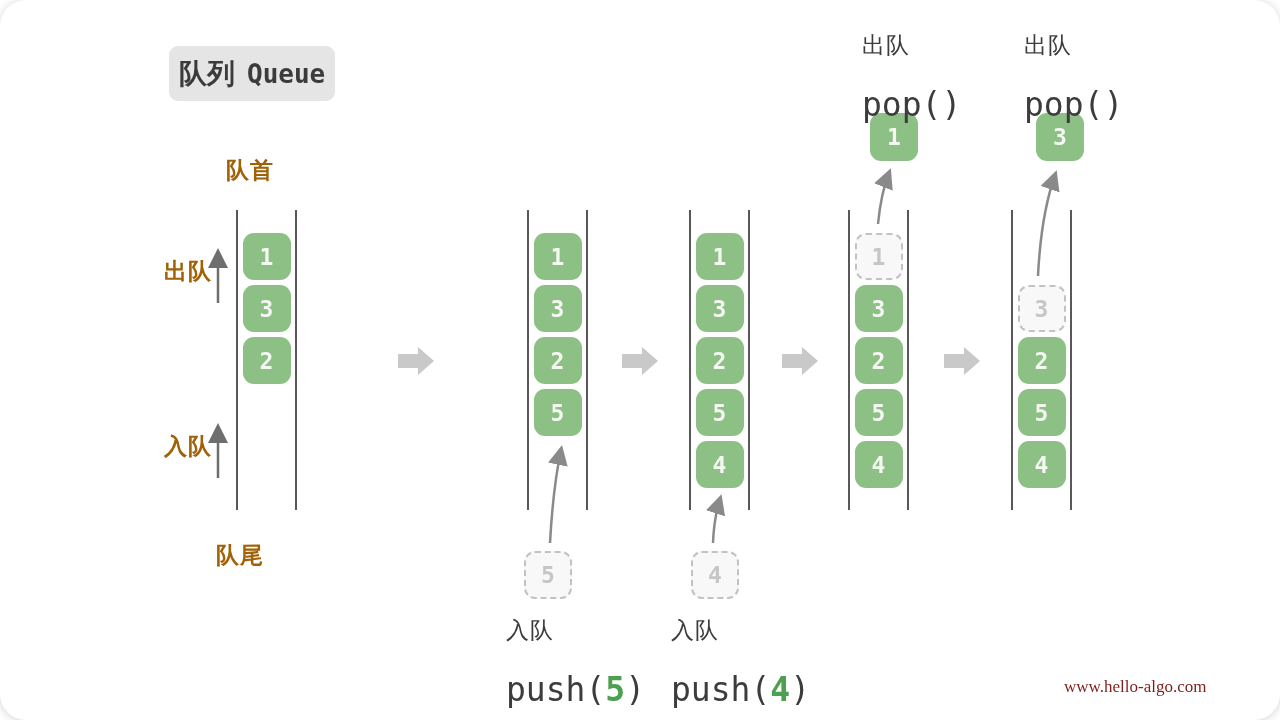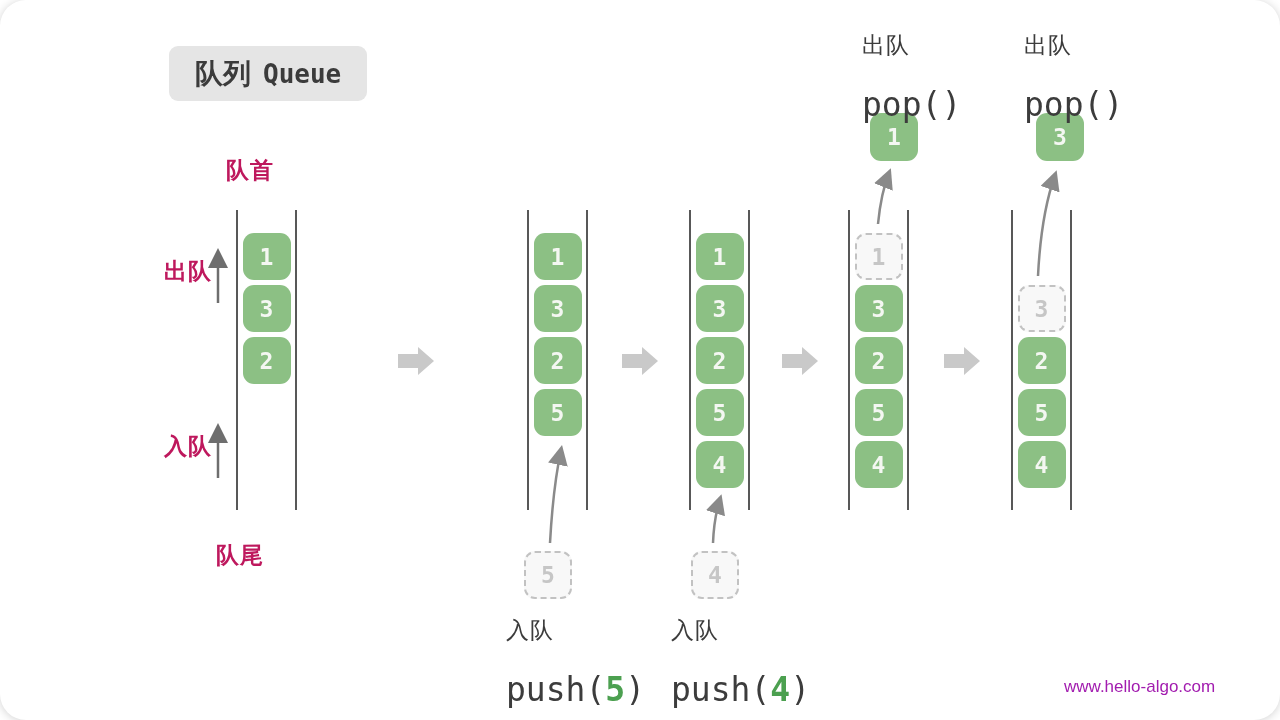--- a/index.html
+++ b/index.html
@@ -4,28 +4,28 @@
 <style>
   html,body{margin:0;padding:0;width:1280px;height:720px;background:#ffffff;overflow:hidden;}
   .canvas{
     position:absolute;left:0;top:0;width:1280px;height:720px;
     background:#ffffff;border-radius:26px;
     box-shadow:0 1px 10px rgba(0,0,0,0.18);
     font-family:"Liberation Sans",sans-serif;color:#3C3C3C;
   }
   
   .title-badge{
-    position:absolute;left:169px;top:46px;height:55px;padding:0 26px;
+    position:absolute;left:169px;top:46px;height:55px;padding:0 10px;
     background:#E5E5E5;border-radius:9px;display:flex;align-items:center;gap:12px;
   }
   .title-zh{font-weight:bold;font-size:28px;color:#3B3B3B;}
   .title-en{font-family:"DejaVu Sans Mono",monospace;font-size:26px;color:#3B3B3B;font-weight:bold;}
 
   
-  .side-lbl{position:absolute;font-weight:bold;font-size:23px;color:#be185d;letter-spacing:1px;}
+  .side-lbl{position:absolute;font-weight:bold;font-size:23px;color:#a16207;letter-spacing:1px;}
   .lbl-front{left:226px;top:155px;}
   .lbl-rear{left:216px;top:540px;}
   .lbl-dequeue{left:164px;top:256px;}
   .lbl-enqueue{left:164px;top:431px;}
 
   
   .col{
     position:absolute;top:210px;height:300px;width:57px;
     border-left:2px solid #585858;border-right:2px solid #585858;
   }
@@ -58,21 +58,21 @@
   .op-cn{font-size:23px;letter-spacing:1px;}
   .op-code{font-family:"DejaVu Sans Mono",monospace;font-size:33px;margin-top:24px;white-space:nowrap;}
   .op-code .arg{color:#4CA050;font-weight:bold;}
   #op-push5{left:506px;top:615px;}
   #op-push4{left:671px;top:615px;}
   #op-pop1{left:862px;top:30px;}
   #op-pop2{left:1024px;top:30px;}
 
   .watermark{
     position:absolute;left:1064px;top:677px;
-    font-family:Liberation Sans, sans-serif;font-size:17px;color:#a21caf;
+    font-family:Liberation Serif, serif;font-size:17px;color:#7f1d1d;
   }
 
   .arrow-layer{position:absolute;left:0;top:0;width:1280px;height:720px;pointer-events:none;}
 </style>
 </head>
 <body>
 
 <div class="canvas">
 
   <div class="title-badge">

